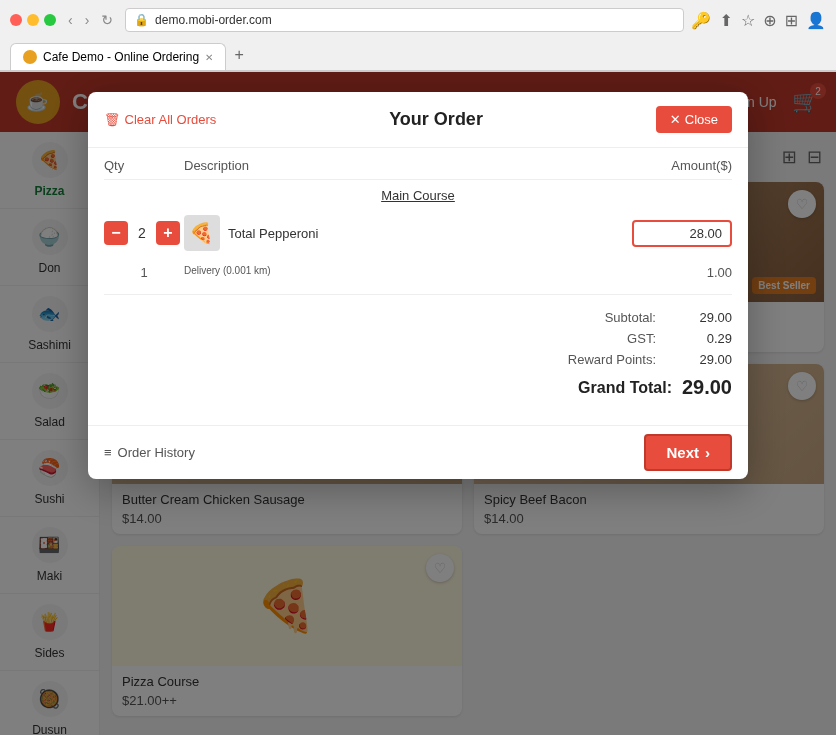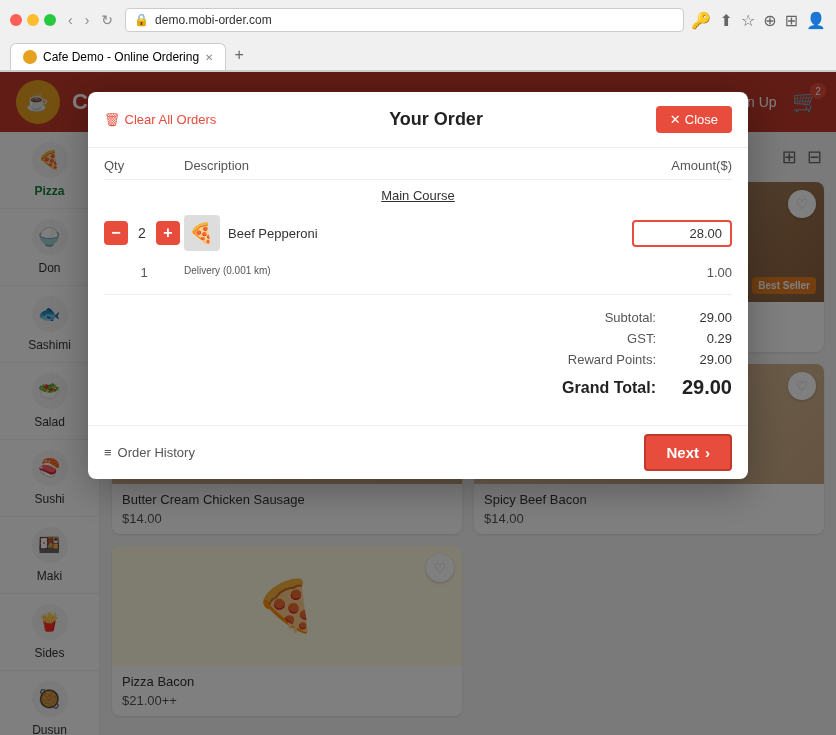--- a/index.html
+++ b/index.html
@@ -102,21 +102,21 @@
     .delivery-row span:first-child { font-size: 13px; color: #555; text-align: center; }
     .delivery-row span:nth-child(2) { font-size: 10px; color: #555; }
     .delivery-row span:last-child { font-size: 13px; color: #555; text-align: right; }
 
     .divider { border: none; border-top: 1px solid #eee; margin: 8px 0; }
 
     .totals-section { padding: 4px 0; }
     .total-row { display: flex; justify-content: flex-end; gap: 16px; padding: 3px 0; }
     .total-label { font-size: 13px; color: #555; text-align: right; min-width: 130px; }
     .total-value { font-size: 13px; color: #333; min-width: 60px; text-align: right; }
-    .grand-total-row { display: flex; justify-content: flex-end; align-items: center; gap: 16px; padding: 6px 0; }
+    .grand-total-row { display: flex; justify-content: flex-end; align-items: center; gap: 0; padding: 6px 0; }
     .grand-total-label { font-size: 16px; font-weight: bold; color: #222; }
     .grand-total-value { font-size: 20px; font-weight: bold; color: #222; min-width: 60px; text-align: right; }
 
     .modal-footer { display: flex; align-items: center; justify-content: space-between; padding: 8px 16px; border-top: 1px solid #eee; }
     .order-history-btn { background: none; border: none; cursor: pointer; font-size: 13px; color: #555; display: flex; align-items: center; gap: 6px; }
     .next-btn { background: #e74c3c; color: white; border: 2px solid #c0392b; border-radius: 4px; padding: 8px 20px; cursor: pointer; font-size: 15px; font-weight: 600; display: flex; align-items: center; gap: 6px; }
   </style>
 </head>
 <body>
 
@@ -262,21 +262,21 @@
             <div class="product-price">$14.00</div>
           </div>
         </div>
 
         <div class="product-card">
           <div class="product-img product-img-combo">
             <div style="width:100%;height:100%;display:flex;align-items:center;justify-content:center;font-size:50px;">🍕</div>
             <button class="fav-btn">♡</button>
           </div>
           <div class="product-info">
-            <div class="product-name">Pizza Bacon</div>
+            <div class="product-name">Pizza Course</div>
             <div class="product-price">$21.00++</div>
           </div>
         </div>
       </div>
     </div>
   </div>
 
   <div class="overlay">
     <div class="modal">
 
@@ -303,21 +303,21 @@
         <div class="order-section-title">Main Course</div>
 
         <div class="order-item-row">
           <div class="qty-controls">
             <button class="qty-btn qty-btn-minus">−</button>
             <span class="qty-val">2</span>
             <button class="qty-btn qty-btn-plus">+</button>
           </div>
           <div class="item-desc-with-img">
             <div class="item-thumb">🍕</div>
-            <span class="item-name">Beef Pepperoni</span>
+            <span class="item-name">Total Pepperoni</span>
           </div>
           <div class="item-amount">28.00</div>
         </div>
 
 
         <div class="delivery-row">
           <span>1</span>
           <span>Delivery (0.001 km)</span>
           <span>1.00</span>
         </div>

